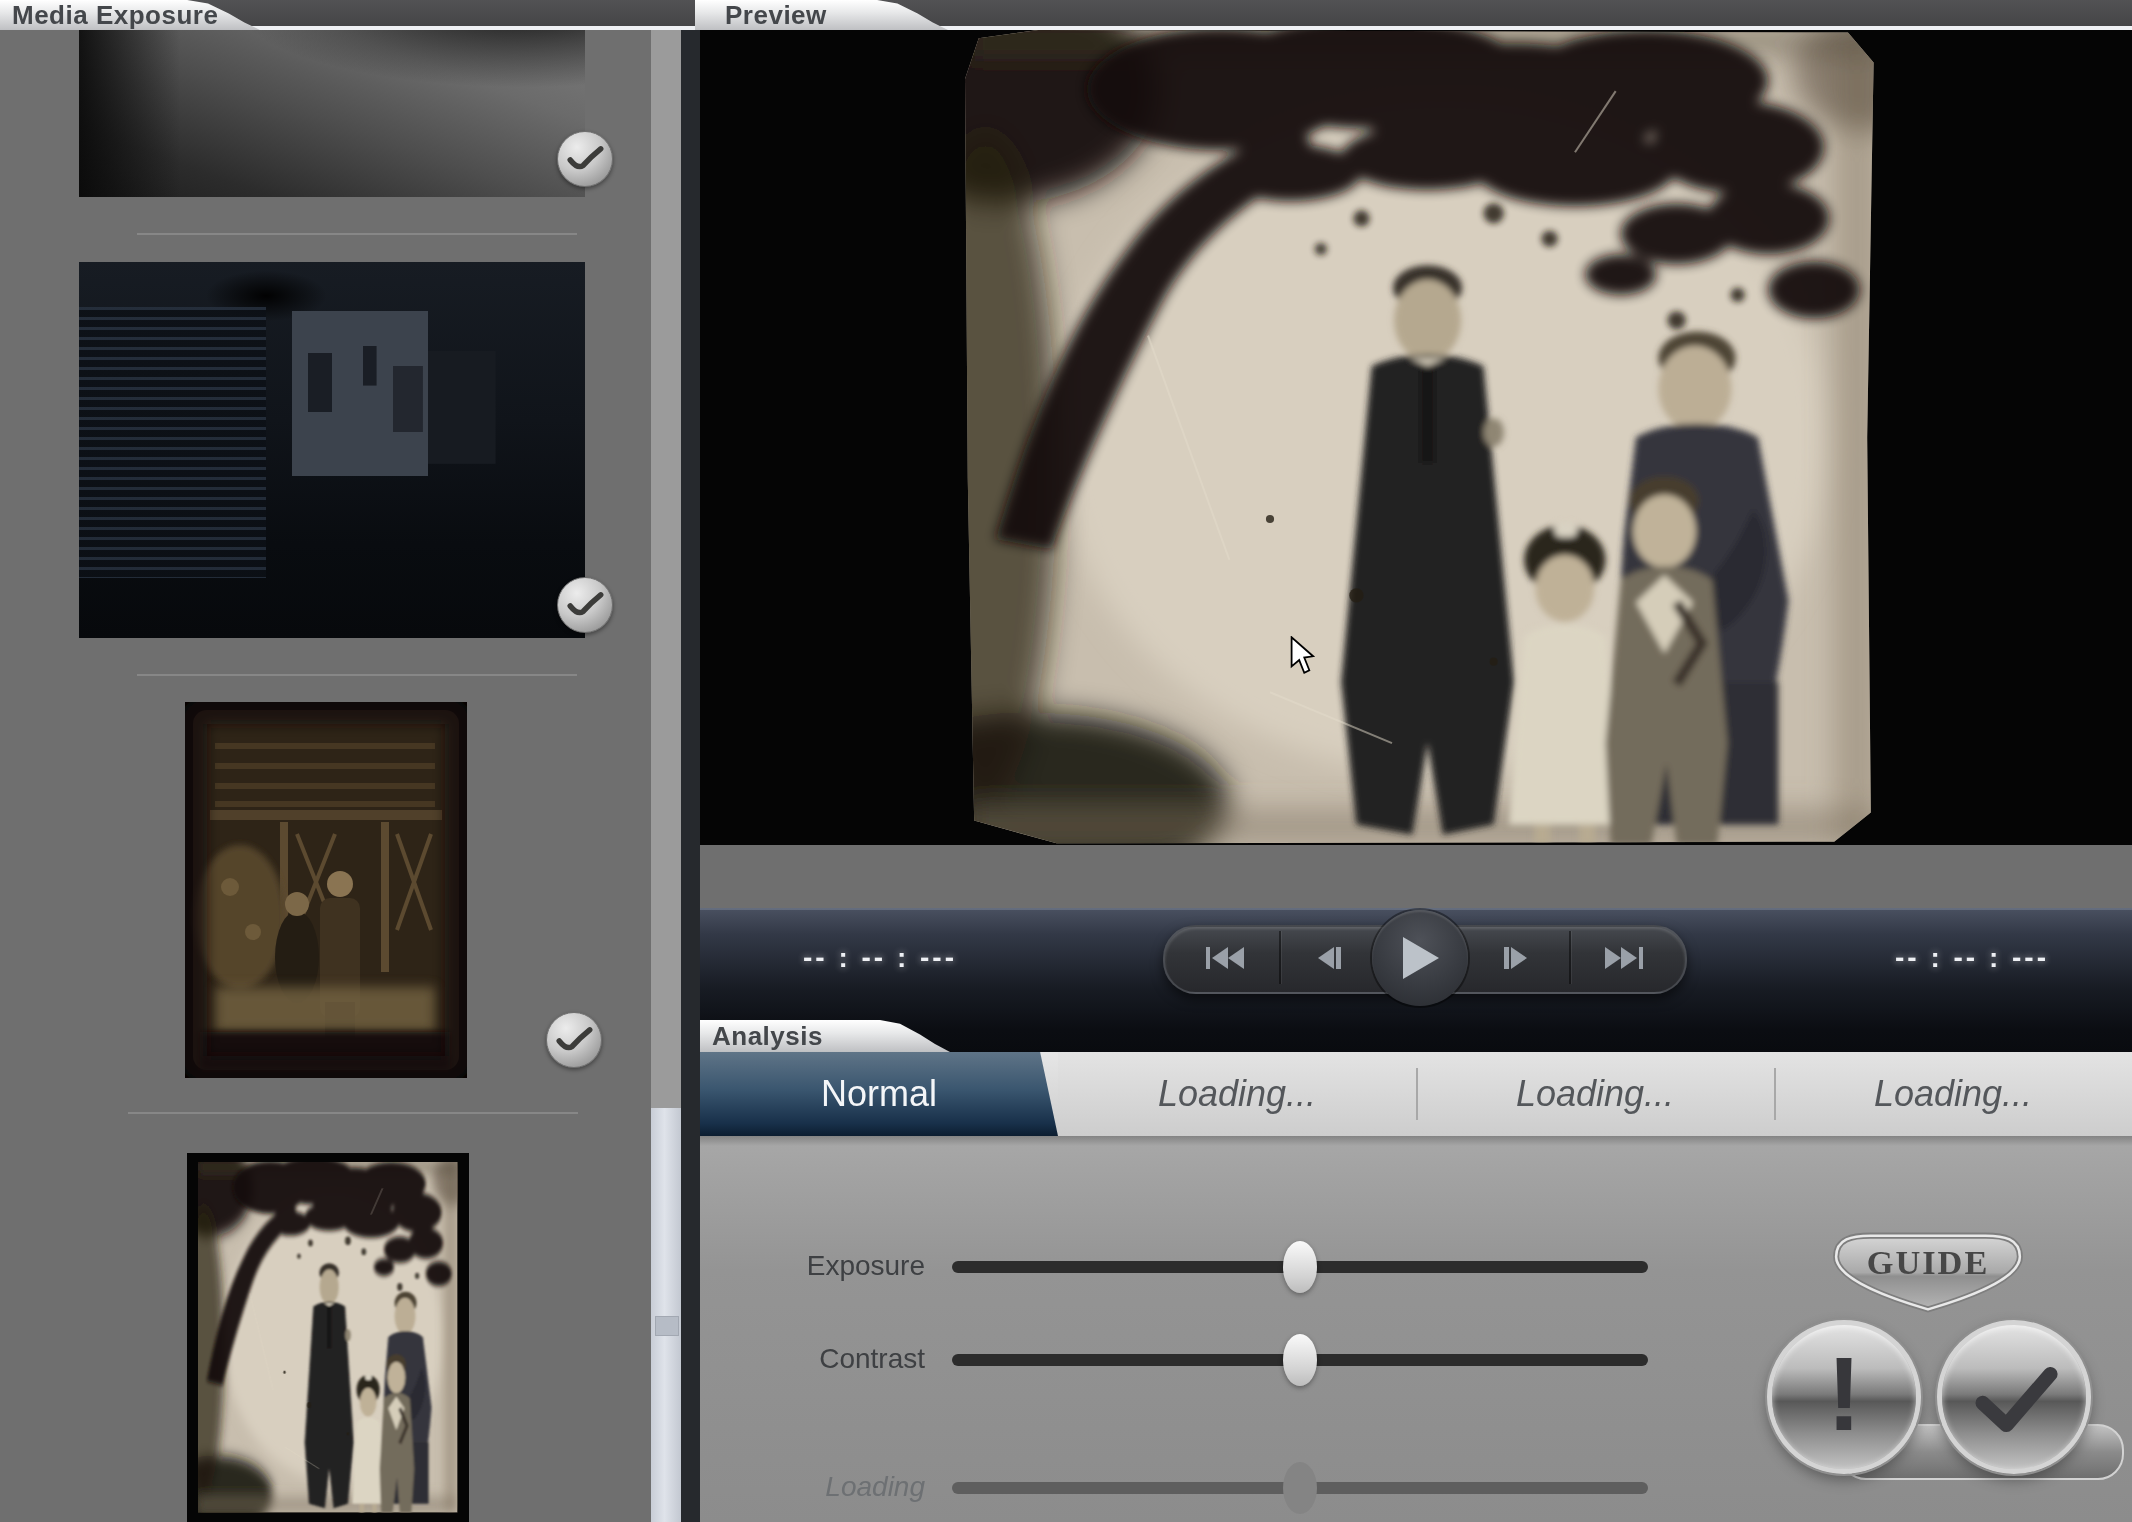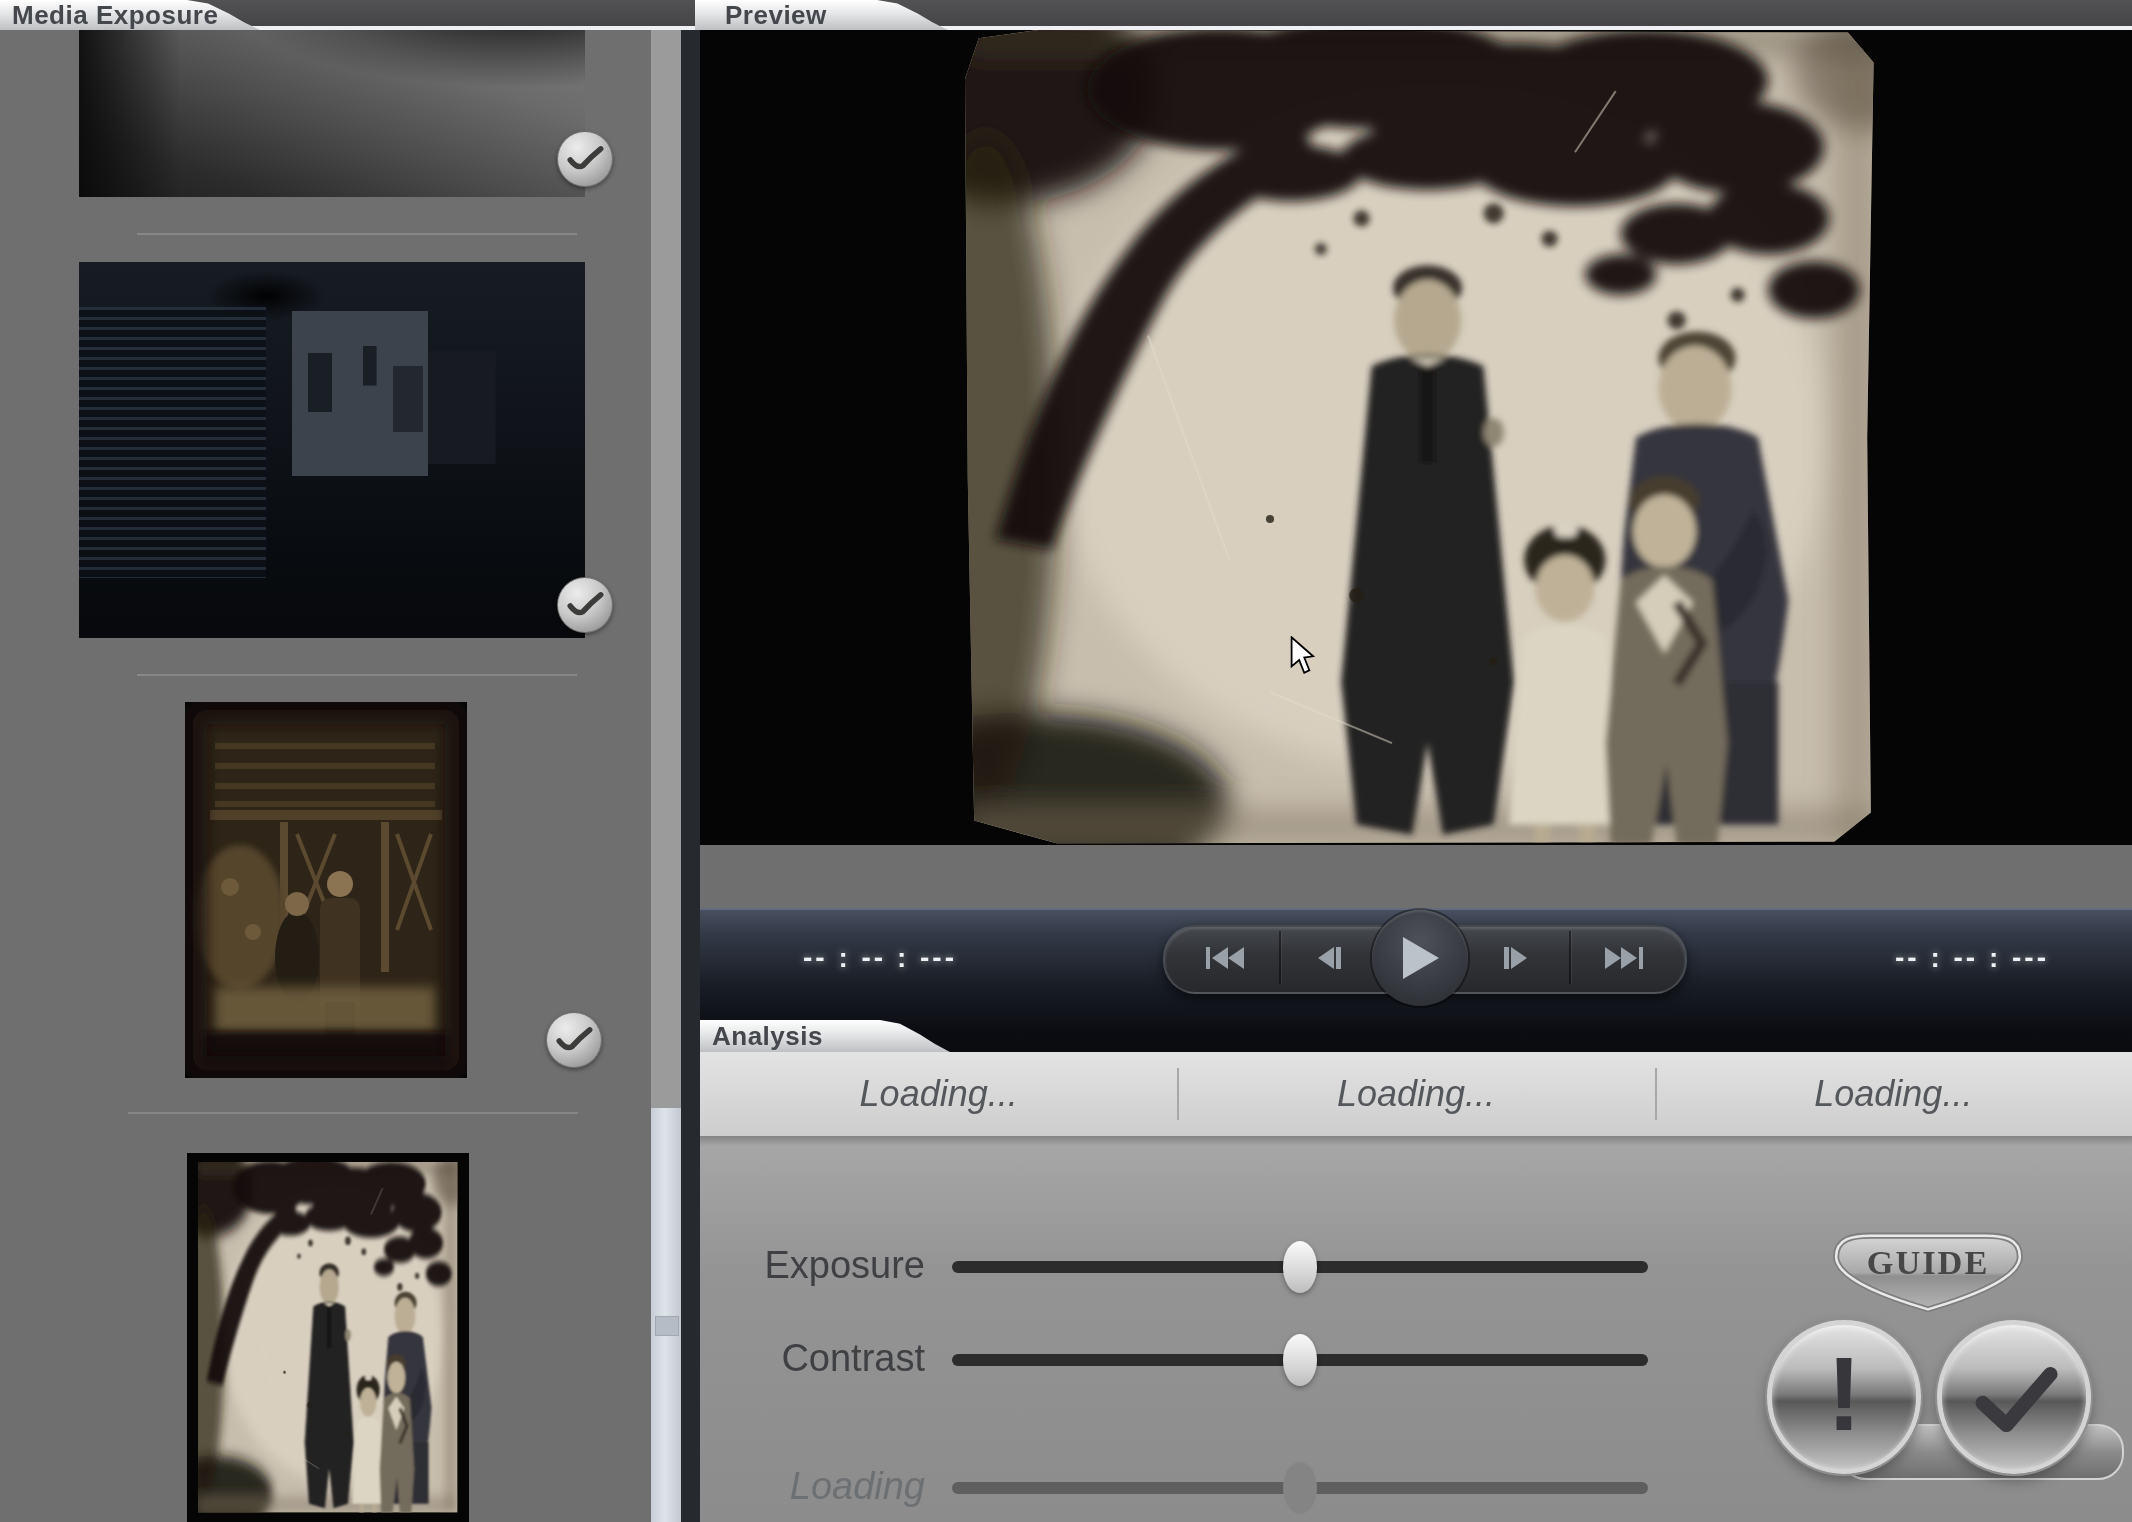--- a/index.html
+++ b/index.html
@@ -116,21 +116,21 @@
      color:#f4f6f8;clip-path:polygon(0 0,95% 0,100% 100%,0 100%);z-index:1;}
   .atab.selected::before,.atab.selected + .atab::before{display:none;}
   .atab.loading{font-style:italic;color:#54575b;}
 
   .analysis-content{position:absolute;left:0;top:1136px;width:1432px;height:386px;
      background:linear-gradient(180deg,#a8a8a8 0%,#949494 35%,#8c8c8c 100%);}
   .analysis-content::before{content:"";position:absolute;left:0;top:0;width:100%;height:10px;
      background:linear-gradient(rgba(0,0,0,.22),rgba(0,0,0,0));}
 
   .slider-row{position:absolute;left:0;width:1000px;height:60px;}
-  .slider-label{position:absolute;left:0;width:225px;text-align:right;font-size:38px;color:#3e4043;
+  .slider-label{position:absolute;left:0;width:225px;text-align:right;font-size:28px;color:#3e4043;
      top:50%;transform:translateY(-54%);}
   .slider-track{position:absolute;left:252px;top:50%;width:696px;height:12px;margin-top:-6px;
      border-radius:6px;background:#2c2c2c;}
   .slider-thumb{position:absolute;top:-20px;width:34px;height:52px;border-radius:50%;
      left:var(--val,50%);transform:translateX(-50%);
      background:linear-gradient(180deg,#fafafa,#d2d2d2 70%,#bdbdbd);box-shadow:0 2px 5px rgba(0,0,0,.35);}
   .slider-row.disabled .slider-label{color:#6d7073;font-style:italic;}
   .slider-row.disabled .slider-track{background:#5e5e5e;}
   .slider-row.disabled .slider-thumb{background:#848484;box-shadow:none;}
   .sr-exposure{top:101px;}
@@ -374,20 +374,21 @@
         </button>
       </div>
       <div class="timecode tc-right">-- : -- : ---</div>
     </div>
 
     <div class="light-tab analysis-tab">
       <span>Analysis</span>
     </div>
 
     <div class="tab-row">
+      <div class="atab selected">Normal</div>
       <div class="atab loading">Loading...</div>
       <div class="atab loading">Loading...</div>
       <div class="atab loading">Loading...</div>
     </div>
 
     <div class="analysis-content">
       <div class="slider-row sr-exposure" style="--val: 50%;">
         <div class="slider-label">Exposure</div>
         <div class="slider-track">
           <div class="slider-thumb"></div>

